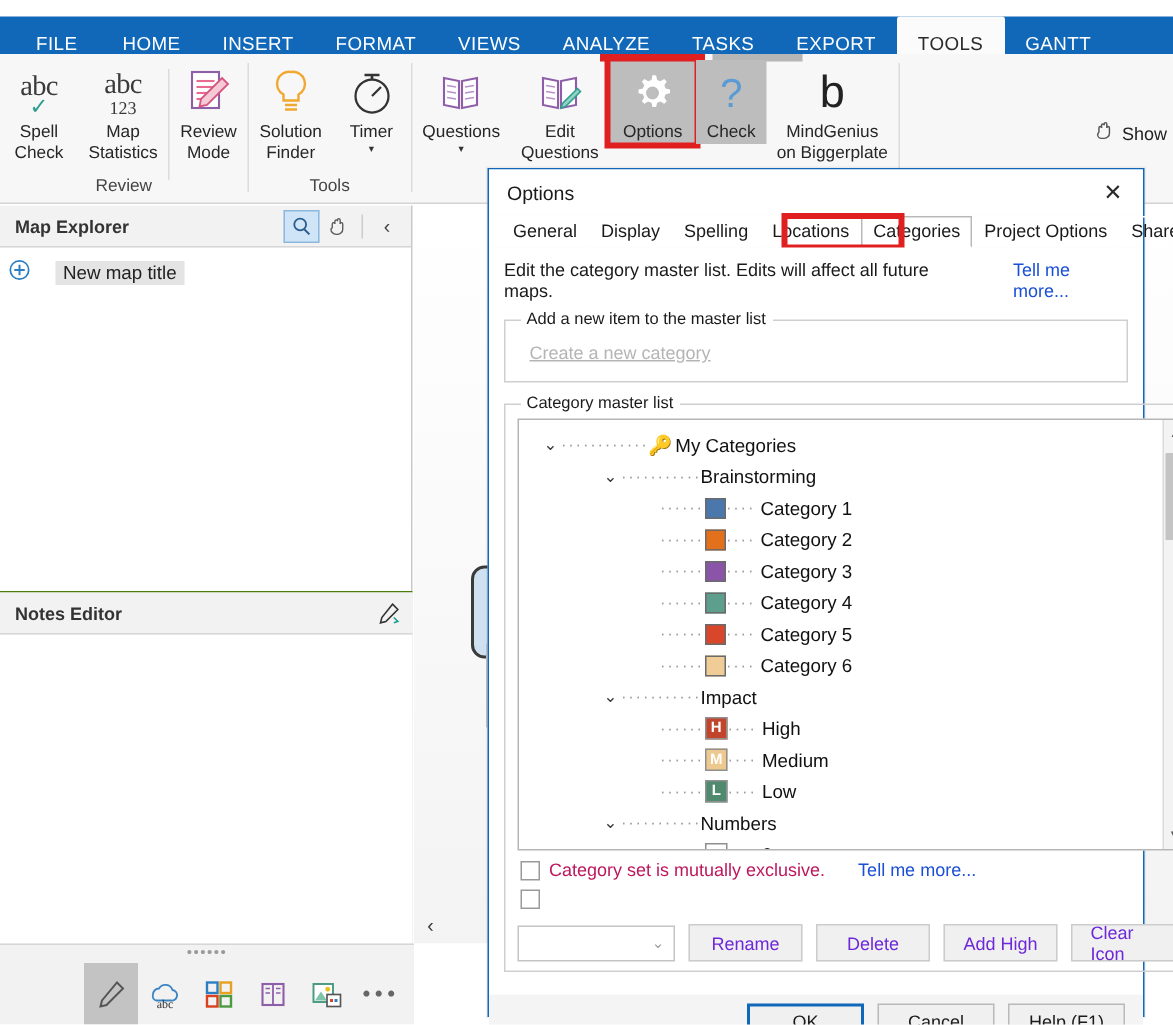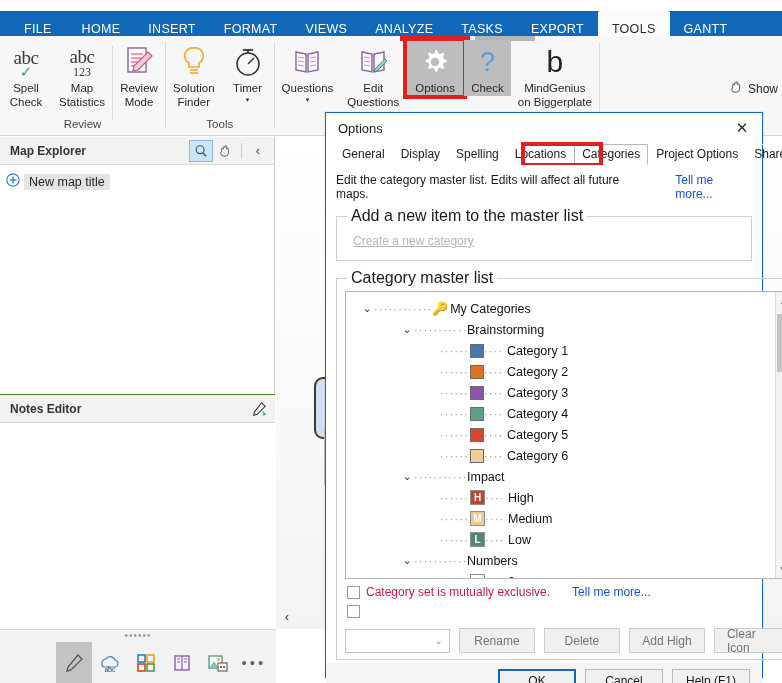--- a/index.html
+++ b/index.html
@@ -85,21 +85,21 @@
   .panel-header{
     height:28px; background:#f2f2f2; border-bottom:1px solid #d6d6d6;
     display:flex; align-items:center; padding:0 4px 0 10px;
   }
   .panel-header .title{ font-size:12px; font-weight:bold; color:#333; flex:1;}
   .hdr-btn{ width:24px; height:22px; display:flex;align-items:center;justify-content:center; cursor:default;}
   .hdr-btn.on{ background:#cfe4f7; border:1px solid #8cb8dd; }
   .vsep{ width:1px; height:16px; background:#cccccc; margin:0 4px; }
 
   .maptree{ padding:8px 0 0 6px; }
-  .maptree .row{ display:flex; align-items:center; gap:4px; }
+  .maptree .row{ display:flex; align-items:center; gap:17px; }
   .maptree .node-label{ background:#e4e4e4; padding:1px 5px; font-size:12.5px; color:#222; }
 
   .notes-panel{
     position:absolute; left:0; top:394px; width:275px; height:235px;
     border-top:1px solid #4d7c0f; background:#fff;
   }
 
   
   .canvas{
     position:absolute; left:276px; top:137px; right:0; bottom:54px;
@@ -157,21 +157,21 @@
     border:4px solid #e02020; pointer-events:none;
   }
 
   .dlg-body{ background:#ffffff; padding:4px 10px 0 10px; height:498px; position:relative;}
   .intro{ display:flex; align-items:center; font-size:12px; color:#1a1a1a; padding:4px 0 6px 0;}
   .intro .link{ color:#1a4fd6; margin-left:28px; cursor:default; }
 
   fieldset.box{
     border:1px solid #cfcfcf; margin:0 0 8px 0; padding:4px 8px 8px 8px;
   }
-  fieldset.box > legend{ font-size:16px; color:#1a1a1a; padding:0 4px; margin-left:2px;}
+  fieldset.box > legend{ font-size:11px; color:#1a1a1a; padding:0 4px; margin-left:2px;}
   .lnk{ color:#1a4fd6; text-decoration:underline; font-size:12px; display:block; margin:5px 0 4px 8px; cursor:default;}
   .lnk.dis{ color:#b5b5b5; cursor:default; }
 
   .treebox{
     border:1px solid #b6b6b6; background:#ffffff; height:288px; position:relative; overflow:hidden;
   }
   .tree{ padding:6px 0 0 14px; font-size:12.5px; }
   .trow{ display:flex; align-items:center; height:21px; white-space:nowrap; }
   .dots{ color:#9a9a9a; font-size:11px; letter-spacing:1.2px; overflow:hidden; }
   .chev{ width:14px; text-align:center; color:#3a3a3a; font-size:11px; cursor:default; }
@@ -199,21 +199,21 @@
   .checkrow .link{ color:#1a4fd6; margin-left:22px; cursor:default;}
 
   .btnrow{ display:flex; align-items:center; gap:9px; margin-top:10px; }
   .combo{
     width:108px; height:24px; border:1px solid #c4c4c4; background:#fff;
     display:flex; align-items:center; justify-content:flex-end; padding-right:6px;
     color:#9a9a9a; font-size:10px; cursor:default;
   }
   .gbtn{
     height:25px; min-width:76px; padding:0 12px; border:1px solid #cccccc; background:#f0f0f0;
-    color:#737373; font-size:12px; display:flex;align-items:center;justify-content:center; cursor:default;
+    color:#6d28d9; font-size:12px; display:flex;align-items:center;justify-content:center; cursor:default;
   }
 
   .dlg-footer{
     height:36px; background:#f4f4f4; display:flex; align-items:center; justify-content:flex-end;
     padding-right:12px; gap:9px;
   }
   .fbtn{
     height:25px; min-width:78px; padding:0 12px; border:1px solid #b9b9b9; background:#f0f0f0;
     font-size:12px; color:#1a1a1a; display:flex;align-items:center;justify-content:center; cursor:default;
   }

